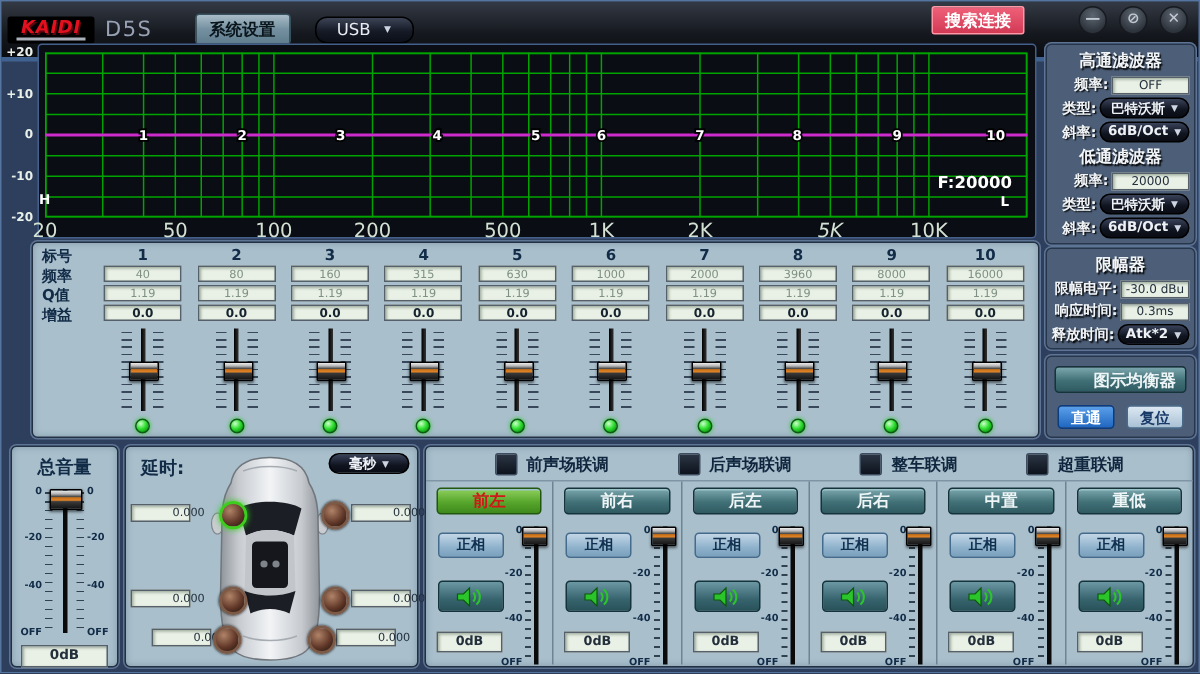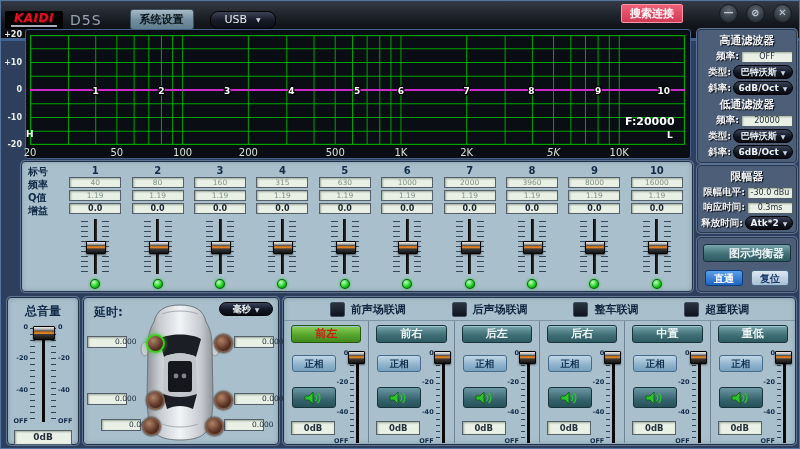--- a/index.html
+++ b/index.html
@@ -23,21 +23,21 @@
   .chev{font-size:6px;color:#cdd5e2;}
   .btn-search{position:absolute;right:116px;top:3px;background:linear-gradient(180deg,#ef6078,#d23a55);
     border:1px solid #ff97a6;border-radius:2px;color:#fff;font-size:11px;font-weight:bold;padding:1px 8px;cursor:pointer;}
   .winctrl{position:absolute;right:7px;top:3px;display:flex;gap:8px;}
   .wbtn{width:17px;height:17px;border-radius:50%;background:radial-gradient(circle at 50% 32%,#5d6671,#2e343c 72%);
     border:1px solid #171b20;color:#c4cad4;font-size:10px;line-height:15px;text-align:center;font-weight:bold;cursor:pointer;}
   
   .ylab{position:absolute;left:0;width:21px;text-align:right;color:#e9efe9;font-size:8px;font-weight:bold;}
   .graph-panel{position:absolute;left:24px;top:28px;width:666px;height:130px;background:#0a0d13;
     border:1px solid #44608a;border-radius:3px;box-sizing:border-box;}
-  .xlab{position:absolute;top:146px;width:36px;text-align:center;color:#d4e2d4;font-size:10px;}
+  .xlab{position:absolute;top:146px;width:36px;text-align:center;color:#d4e2d4;font-size:13px;}
   .gmark{position:absolute;color:#fff;font-weight:bold;}
   
   .spanel{position:absolute;left:696px;width:100px;background:#4d5f78;border:1px solid #28364c;
     border-radius:4px;box-shadow:0 0 0 1px #5d7494;box-sizing:border-box;padding:2px 3px;}
   .fp-title{color:#f2f5f8;font-size:11px;font-weight:bold;text-align:center;text-shadow:1px 1px 1px #000;margin:1px 0;}
   .fp-row{display:flex;align-items:center;justify-content:flex-end;gap:2px;margin:2px 0;}
   .fp-label{color:#f2f5f8;font-size:9.5px;font-weight:bold;text-shadow:1px 1px 1px #000;white-space:nowrap;}
   .field{background:#e9f0e5;border:1px solid #55606a;box-shadow:inset 1px 1px 2px #9cab9c;
     color:#23303c;text-align:center;box-sizing:border-box;}
   .fp-field{width:52px;height:12px;line-height:10px;font-size:8px;}

